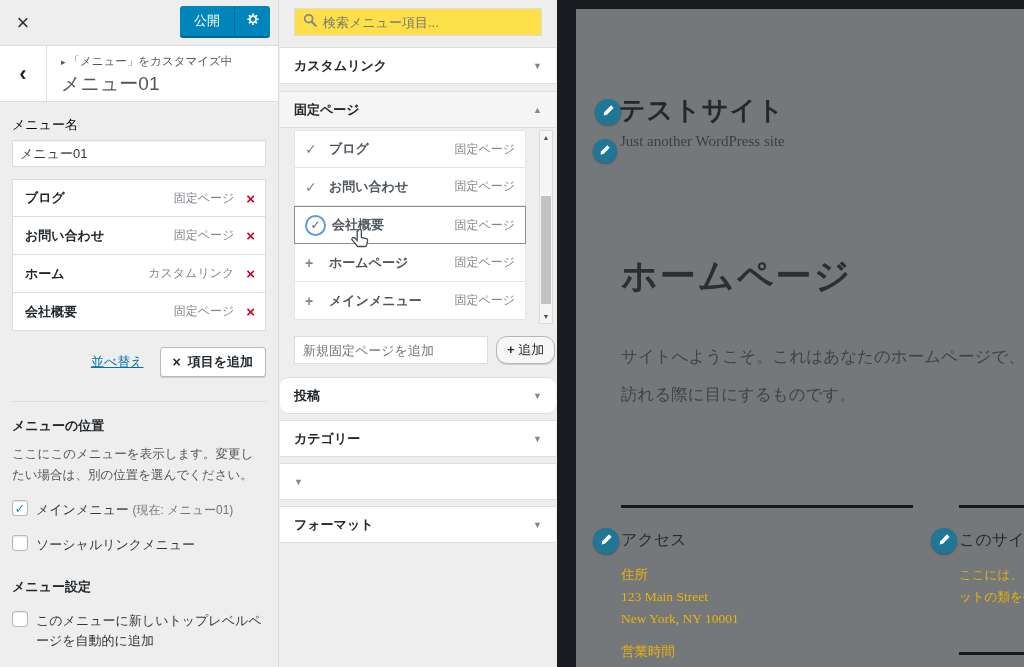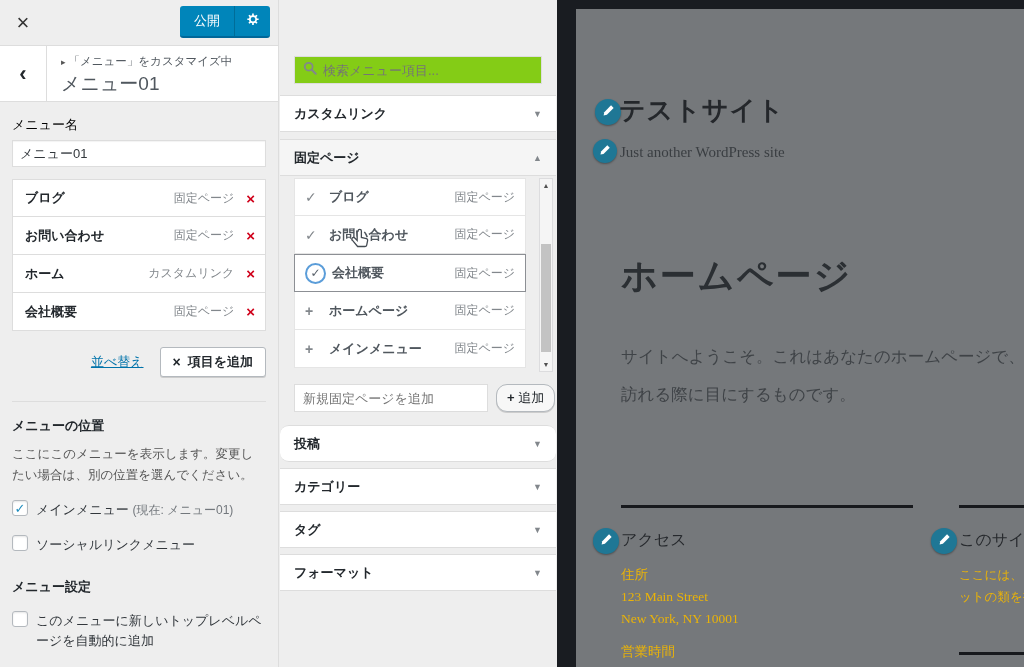--- a/index.html
+++ b/index.html
@@ -59,22 +59,22 @@
   .checkbox { width:16px; height:16px; background:#fff; border:1px solid #b4b9be;
     border-radius:3px; flex:0 0 auto; display:flex; align-items:center;
     justify-content:center; cursor:pointer; box-shadow:inset 0 1px 2px rgba(0,0,0,.1); }
   .checkbox .mark { color:#1e8cbe; font-weight:bold; font-size:13px; line-height:1; }
   .check-suffix { color:#72777c; font-size:12px; }
 
   
   .mid-panel { position:absolute; left:280px; top:0; width:276px; height:667px;
     background:#eee; }
   .search-wrap { padding:8px 14px 0 14px; }
-  .search-box { background:#84cc16; border:1px solid #ddd; height:28px; display:flex;
-    align-items:center; padding:0 8px; gap:6px;margin-top:48px; }
+  .search-box { background:#fde047; border:1px solid #ddd; height:28px; display:flex;
+    align-items:center; padding:0 8px; gap:6px; }
   .search-box input { border:none; outline:none; flex:1; font-size:13px;
     font-family:inherit; color:#32373c; background:transparent; }
   .accordion { margin-top:12px; background:#fff; border-top:1px solid #ddd;
     border-bottom:1px solid #ddd; height:37px; display:flex; align-items:center;
     padding:0 14px; cursor:pointer; }
   .accordion.first { margin-top:11px; }
   .accordion.open { background:#f5f5f5; margin-top:7px; }
   .acc-label { font-size:13px; font-weight:bold; color:#23282d; flex:1; }
   .acc-arrow { font-size:9px; color:#82878c; }
 
@@ -297,21 +297,20 @@
   <div class="tax-sections">
     <div class="accordion">
       <span class="acc-label">投稿</span>
       <span class="acc-arrow">▼</span>
     </div>
     <div class="accordion">
       <span class="acc-label">カテゴリー</span>
       <span class="acc-arrow">▼</span>
     </div>
     <div class="accordion">
-      <span class="acc-label">タグ</span>
       <span class="acc-arrow">▼</span>
     </div>
     <div class="accordion">
       <span class="acc-label">フォーマット</span>
       <span class="acc-arrow">▼</span>
     </div>
   </div>
 </div>
 
 <div class="hand-cursor">
@@ -332,21 +331,21 @@
   </div>
   <div class="pv site-title" style="left:62px; top:93px;">テストサイト</div>
 
   <div class="pv pencil-badge small" style="left:36px; top:139px;">
     <span>
       <svg width="12" height="12" viewBox="0 0 20 20">
           <path fill="#fff" d="M13.9 2.1l4 4L7.5 16.5l-5 1 1-5L13.9 2.1z"></path>
         </svg>
     </span>
   </div>
-  <div class="pv tagline" style="left:63px; top:144px;">Just another WordPress site</div>
+  <div class="pv tagline" style="left:63px; top:133px;">Just another WordPress site</div>
 
   <div class="pv page-title" style="left:64px; top:252px;">ホームページ</div>
 
   <div class="pv intro" style="left:64px; top:338px; right:0; overflow:hidden;">
     <div>サイトへようこそ。これはあなたのホームページで、ほとん</div>
     <div>訪れる際に目にするものです。</div>
   </div>
 
   <div class="pv wrule" style="left:64px; top:505px; width:292px;"></div>
   <div class="pv pencil-badge" style="left:36px; top:528px;">

